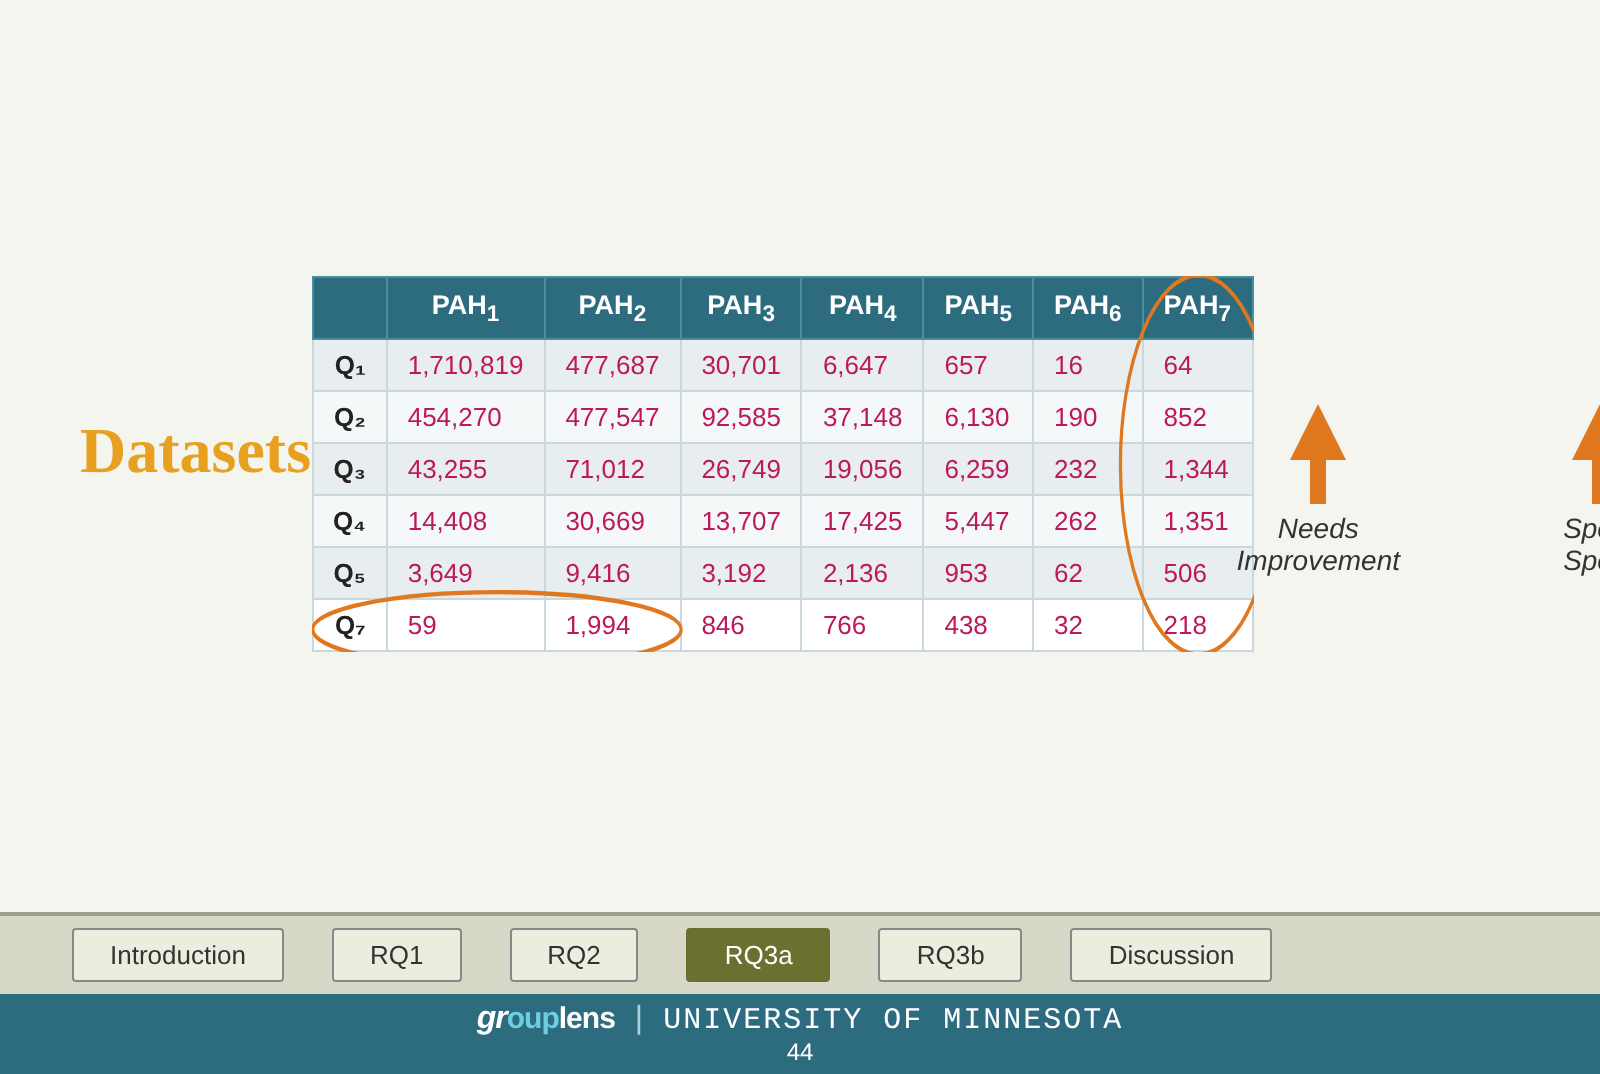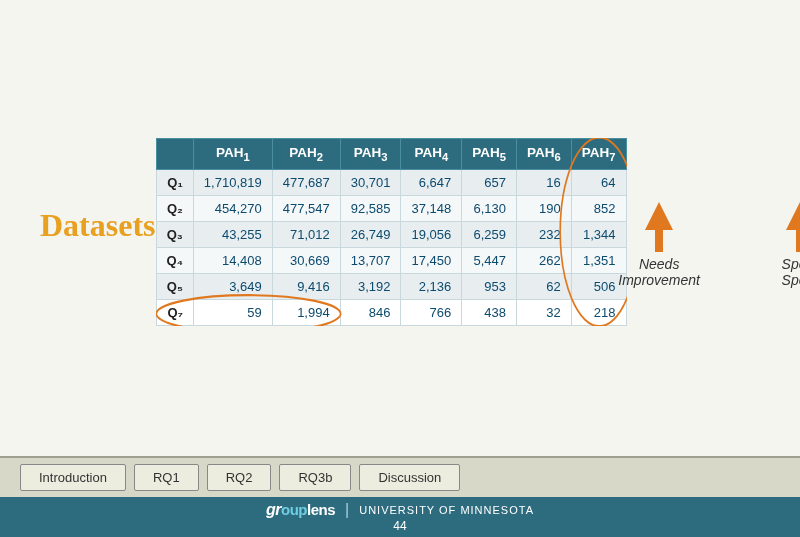--- a/index.html
+++ b/index.html
@@ -55,23 +55,23 @@
     tbody tr:nth-child(odd) {
       background: #e8eef0;
     }
 
     tbody tr:nth-child(even) {
       background: #f5f8f9;
     }
 
     tbody td {
       padding: 5px 10px;
-      text-align: right;
+      text-align: left;
       border: 1px solid #c8d8dc;
-      color: #0c4a6e;
+      color: #be185d;
       font-size: 13px;
     }
 
     tbody td:first-child {
       text-align: right;
       font-weight: bold;
       color: #222;
     }
 
     
@@ -136,20 +136,21 @@
     }
 
     .nav-tab {
       padding: 5px 18px;
       border: 1.5px solid #888;
       background: #ededdf;
       font-size: 13px;
       color: #333;
       cursor: pointer;
       border-radius: 2px;
+      margin-left: 16px;
     }
 
     .nav-tab.active {
       background: #6b7030;
       color: white;
       border-color: #6b7030;
     }
 
     
     .footer {
@@ -176,23 +177,24 @@
       letter-spacing: -0.5px;
     }
 
     .logo-separator {
       color: #aad0dc;
       font-size: 16px;
       margin: 0 4px;
     }
 
     .logo-university {
-      font-size: 11px;
+      font-size: 15px;
       letter-spacing: 1px;
       text-transform: uppercase;
+      font-family: Liberation Mono, monospace;
     }
 
     .table-container {
       position: relative;
       width: 100%;
     }
 
     .circle-svg {
       position: absolute;
       top: 0;
@@ -251,21 +253,21 @@
             <td>19,056</td>
             <td>6,259</td>
             <td>232</td>
             <td>1,344</td>
           </tr>
           <tr>
             <td>Q₄</td>
             <td>14,408</td>
             <td>30,669</td>
             <td>13,707</td>
-            <td>17,450</td>
+            <td>17,425</td>
             <td>5,447</td>
             <td>262</td>
             <td>1,351</td>
           </tr>
           <tr>
             <td>Q₅</td>
             <td>3,649</td>
             <td>9,416</td>
             <td>3,192</td>
             <td>2,136</td>
@@ -303,20 +305,21 @@
       <div class="arrow-shaft"></div>
       <div class="arrow-label">Needs Improvement</div>
     </div>
   </div>
 </div>
 
 <div class="nav-bar" id="nav-bar">
 <button class="nav-tab">Introduction</button>
     <button class="nav-tab">RQ1</button>
     <button class="nav-tab">RQ2</button>
+    <button class="nav-tab active">RQ3a</button>
     <button class="nav-tab">RQ3b</button>
     <button class="nav-tab">Discussion</button>
   </div>
 
 <div class="footer">
   <div class="footer-logo">
     <span class="logo-grouplens">
       <span style="font-style:italic; font-weight:bold; font-size:16px;">gr</span><span style="color:#6ecde0; font-weight:bold;">oup</span><span style="font-weight:bold;">lens</span>
     </span>
     <span class="logo-separator">|</span>

